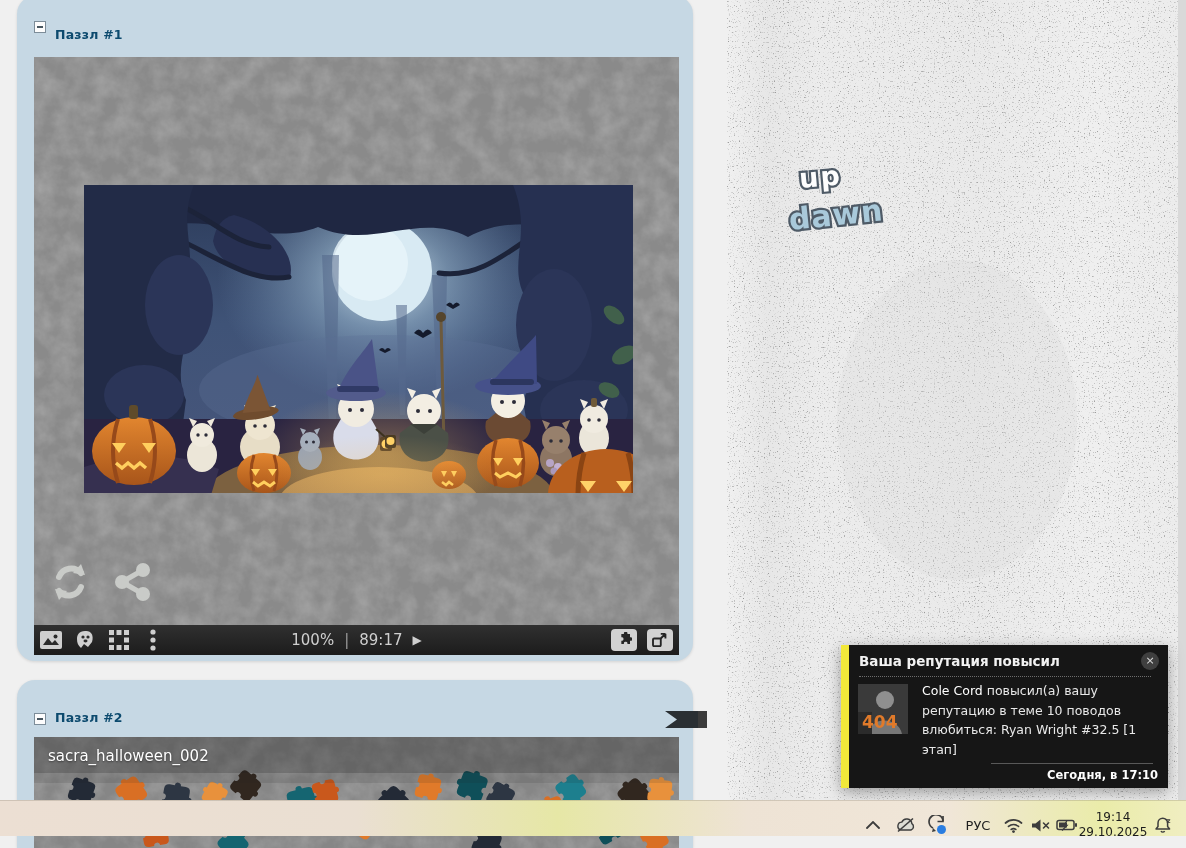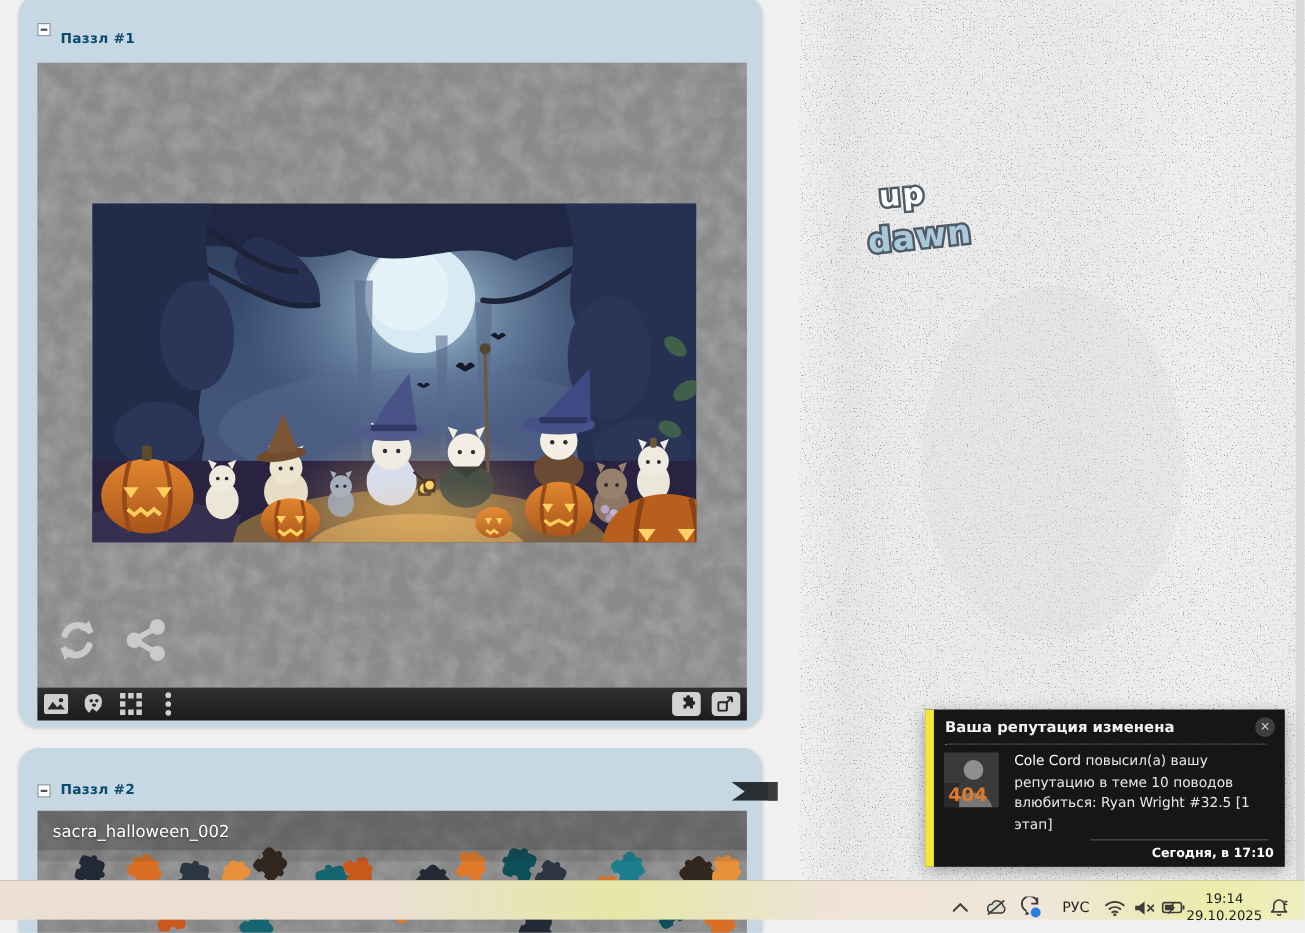--- a/index.html
+++ b/index.html
@@ -384,20 +384,26 @@
       </div>
       <div class="tb-icon">
         <svg width="6" height="22" viewBox="0 0 6 22">
           <g fill="#cfcfcf">
               <circle cx="3" cy="3" r="2.6"></circle>
               <circle cx="3" cy="11" r="2.6"></circle>
               <circle cx="3" cy="19" r="2.6"></circle>
             </g>
         </svg>
       </div>
+      <div class="tb-status">
+        <span>100%</span>
+        <span class="divider">|</span>
+        <span>89:17</span>
+        <span class="play">▶</span>
+      </div>
       <div class="tb-right">
         <div class="tb-btn">
           <svg width="16" height="16" viewBox="0 0 24 24">
             <path d="M7 2h4a2.6 2.6 0 1 1 5 0h4v5a2.6 2.6 0 1 1 0 5v5h-4a2.6 2.6 0 1 0 -5 0H7v-5a2.6 2.6 0 1 0 0-5z" transform="translate(1 1)" fill="#252525"></path>
           </svg>
         </div>
         <div class="tb-btn">
           <svg width="16" height="14" viewBox="0 0 20 18">
             <rect x="1" y="7" width="10" height="10" rx="1.5" fill="none" stroke="#252525" stroke-width="2.4"></rect>
             <path d="M10 8 L17 1 M17 1 h-6 M17 1 v6" stroke="#252525" stroke-width="2.4" fill="none"></path>
@@ -453,21 +459,21 @@
     </div>
   </div>
 
   <svg id="flag-marker" class="abs" viewBox="0 0 42 17">
     <polygon points="0,0 42,0 42,17 0,17 12,8.5" fill="#2a2f33"></polygon>
     <rect x="33" width="9" height="17" fill="#3b3b3b"></rect>
   </svg>
 
   <div id="notif" class="abs">
     <div id="notif-strip" style="background:#f2e83a"></div>
-    <div id="notif-title">Ваша репутация изменена</div>
+    <div id="notif-title">Ваша репутация повысил</div>
     <div id="notif-close">×</div>
     <div id="notif-dots"></div>
     <div id="notif-avatar">
       <svg width="50" height="50" viewBox="0 0 50 50">
         <rect width="50" height="50" fill="#3a3a3a"></rect>
         <circle cx="27" cy="16" r="9" fill="#8f8f8f"></circle>
         <path d="M10 50 C12 32 40 32 44 50z" fill="#777"></path>
         <rect x="0" y="28" width="14" height="22" fill="#2b2b2b"></rect>
         <text x="4" y="44" font-family="DejaVu Sans" font-size="17" font-weight="bold" fill="#e07a2a">404</text>
       </svg>

